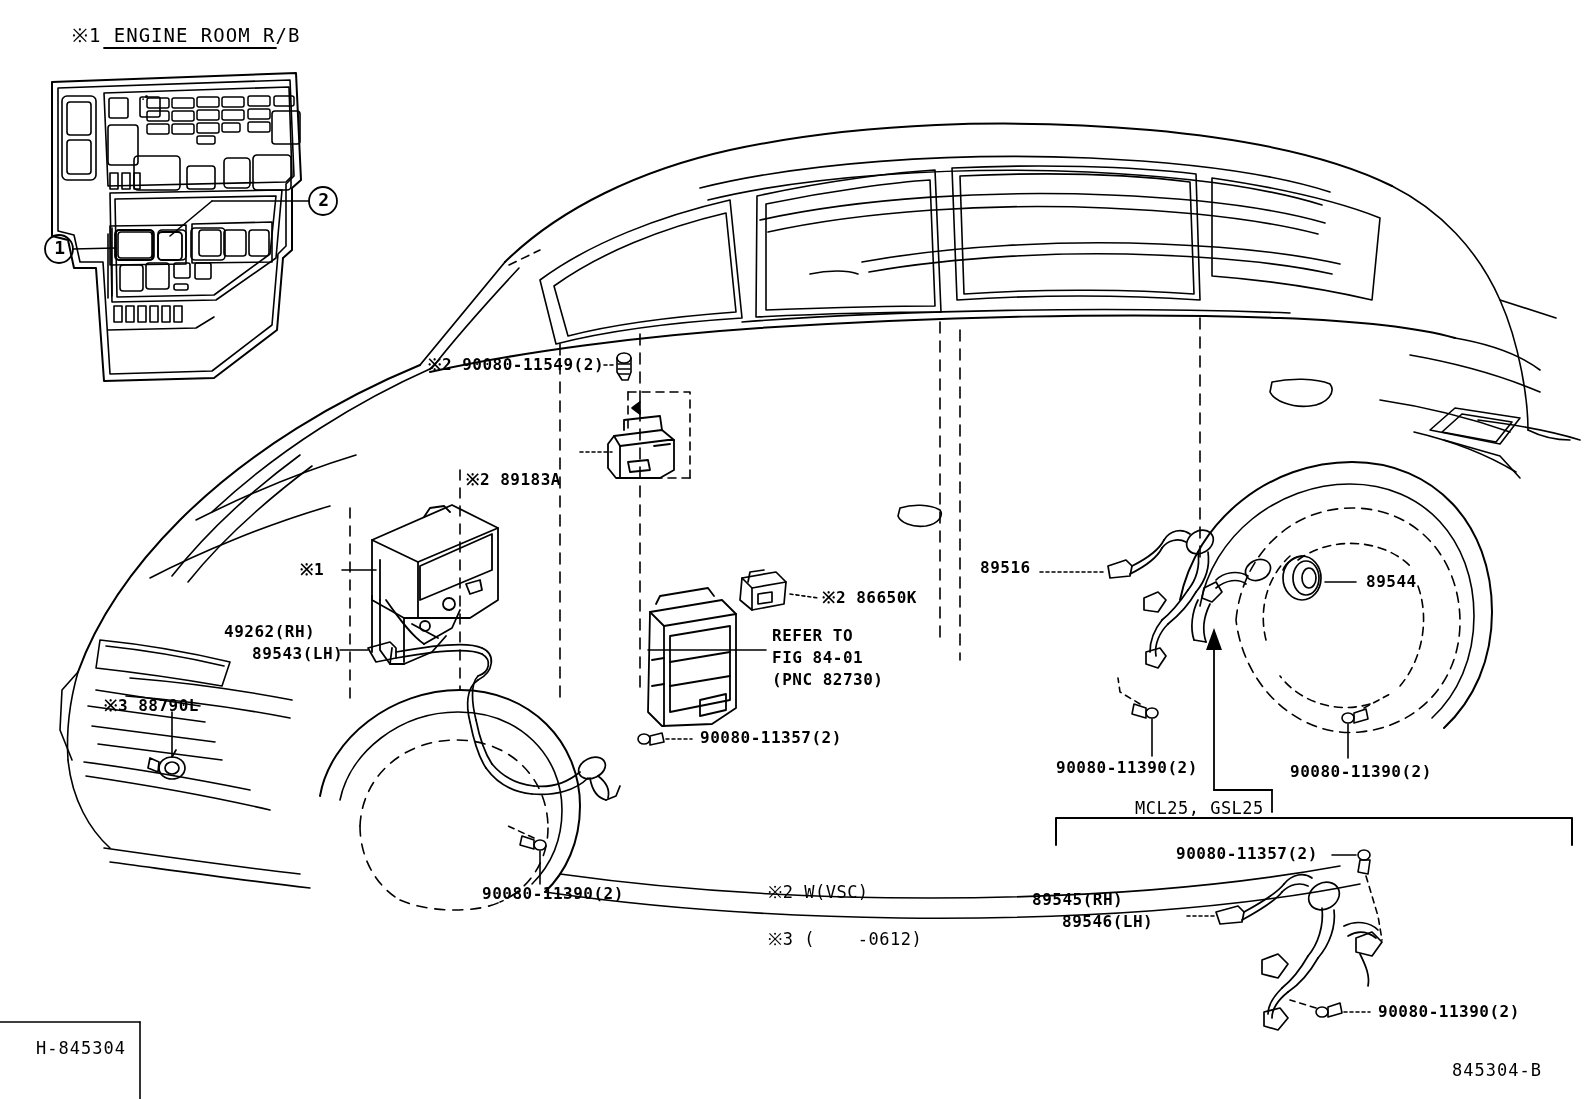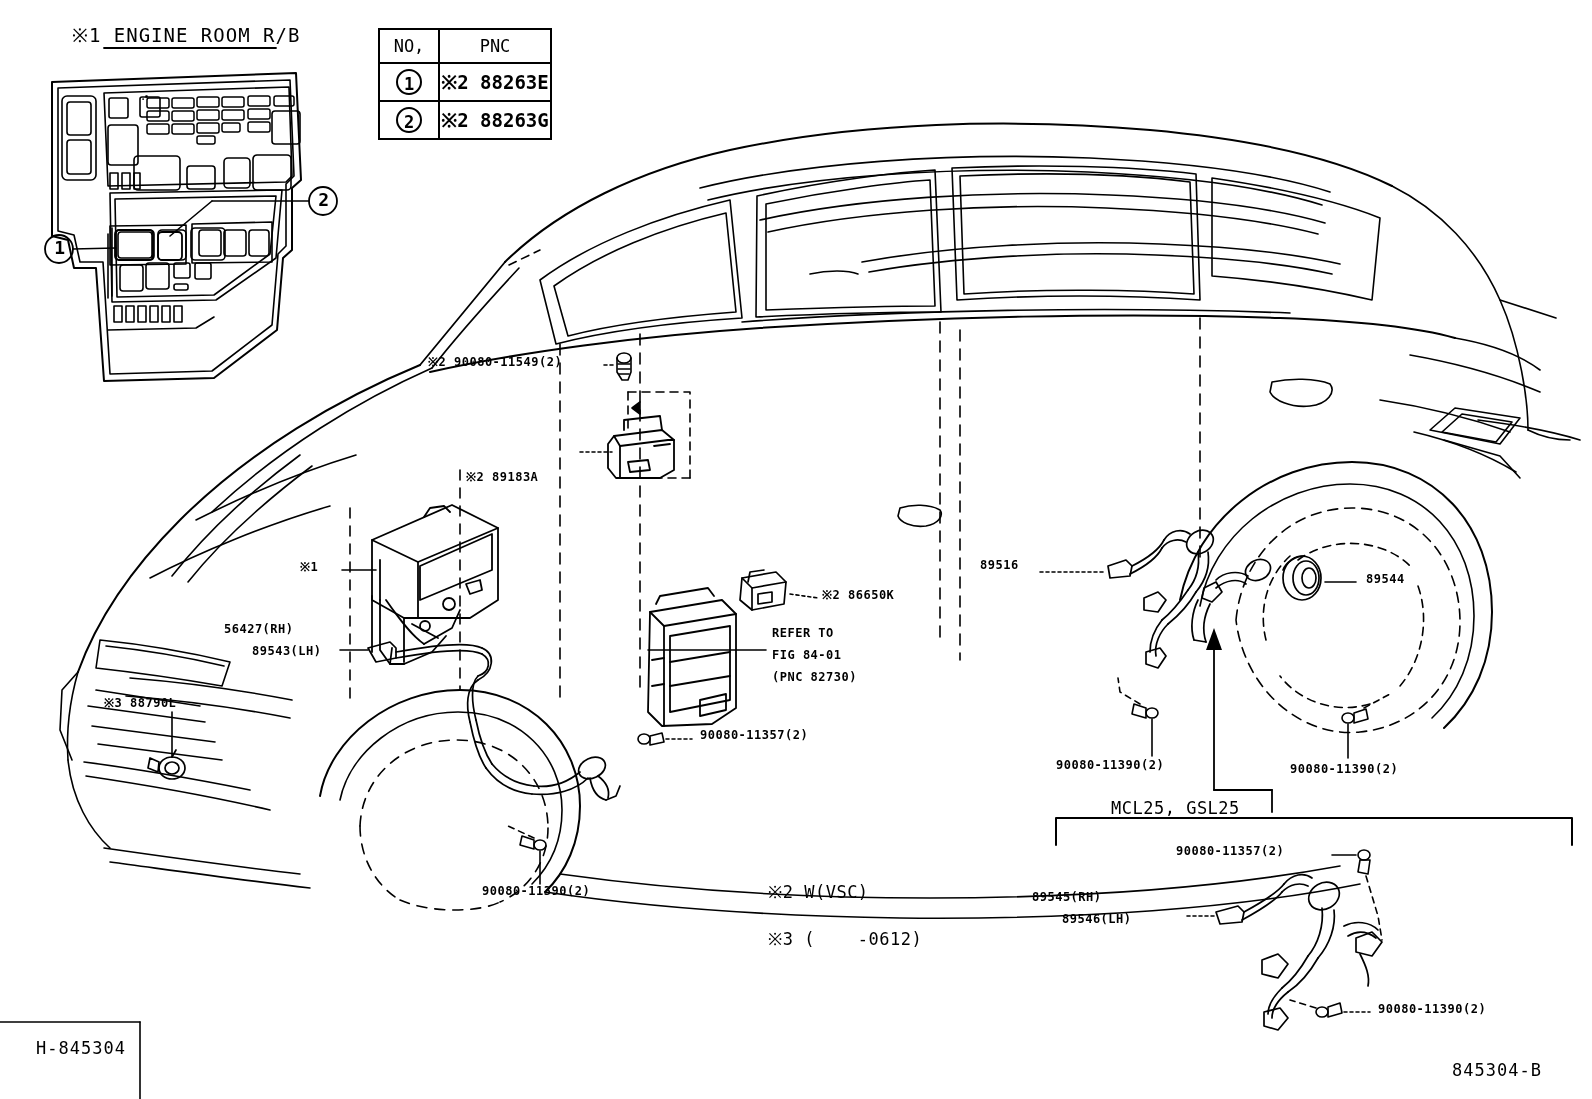--- a/index.html
+++ b/index.html
@@ -2,21 +2,21 @@
 <html><head>
 <meta charset="utf-8">
 <title>Parts Diagram</title>
 <style>
   html,body{margin:0;padding:0;background:#ffffff;}
   body{width:1592px;height:1099px;position:relative;overflow:hidden;
        font-family:"DejaVu Sans Mono","Liberation Mono",monospace;color:#000;}
   #sheet{position:absolute;left:0;top:0;width:1536px;height:1099px;}
   svg.art{position:absolute;left:0;top:0;width:1592px;height:1099px;overflow:visible;}
   .lbl{position:absolute;white-space:pre;font-weight:bold;letter-spacing:0.5px;}
-  .lbl-b{font-size:12px;font-weight:bold;font-family:"DejaVu Sans Mono","Liberation Mono",monospace;}
+  .lbl-b{font-size:16px;font-weight:bold;font-family:"DejaVu Sans Mono","Liberation Mono",monospace;}
   .lbl-s{font-size:17px;font-weight:normal;font-family:"DejaVu Sans Mono","Liberation Mono",monospace;}
   .lbl-m{font-size:18px;font-weight:bold;font-family:"DejaVu Sans Mono","Liberation Mono",monospace;}
   .hdr{font-size:19px;font-weight:normal;letter-spacing:1px;
        font-family:"DejaVu Sans Mono","Liberation Mono",monospace;}
   .ftr{font-size:17px;font-weight:normal;letter-spacing:1px;}
   .tbl{position:absolute;border-collapse:collapse;}
   .tbl td,.tbl th{border:2px solid #000;text-align:center;
       font-family:"DejaVu Sans Mono","Liberation Mono",monospace;}
   .tbl th{font-size:17px;font-weight:normal;height:30px;}
   .tbl td{font-size:19px;font-weight:bold;height:34px;}
@@ -491,51 +491,31 @@
       <line x1="1344" y1="1012" x2="1370" y2="1012" stroke-dasharray="3 3"></line>
       <path d="M1316 1008 L1290 1000" stroke-dasharray="6 5"></path>
 
       <line x1="0" y1="1022" x2="140" y2="1022" stroke-width="1.6"></line>
       <line x1="140" y1="1022" x2="140" y2="1099" stroke-width="1.6"></line>
     </g>
   </svg>
 
   <div class="lbl hdr" style="left:72px;top:22px;">※1 ENGINE ROOM R/B</div>
 
-  <table class="tbl" style="left:378px;top:28px;">
-    <tbody>
-        <tr>
-      <th style="width:56px;">NO,</th>
-      <th style="width:108px;">PNC</th>
-    </tr>
-    <tr>
-      <td>
-        <span class="cnum">1</span>
-      </td>
-      <td>※2 88263E</td>
-    </tr>
-    <tr>
-      <td>
-        <span class="cnum">2</span>
-      </td>
-      <td>※2 88263G</td>
-    </tr>
-  </tbody>
-    </table>
 
   <div class="lbl lbl-m" style="left:51px;top:237px;width:18px;text-align:center;">1</div>
   <div class="lbl lbl-m" style="left:315px;top:189px;width:18px;text-align:center;">2</div>
 
   <div class="lbl lbl-b" style="left:428px;top:353px;">※2 90080-11549(2)</div>
 
   <div class="lbl lbl-b" style="left:466px;top:468px;">※2 89183A</div>
 
   <div class="lbl lbl-b" style="left:300px;top:558px;">※1</div>
 
-  <div class="lbl lbl-b" style="left:224px;top:622px;">56427(RH)</div>
+  <div class="lbl lbl-b" style="left:224px;top:622px;">49262(RH)</div>
   <div class="lbl lbl-b" style="left:224px;top:644px;margin-left:28px;">89543(LH)</div>
 
   <div class="lbl lbl-b" style="left:104px;top:694px;">※3 88790L</div>
 
   <div class="lbl lbl-b" style="left:822px;top:586px;">※2 86650K</div>
 
   <div class="lbl lbl-b" style="left:772px;top:626px;">REFER TO</div>
   <div class="lbl lbl-b" style="left:772px;top:648px;">FIG 84-01</div>
   <div class="lbl lbl-b" style="left:772px;top:670px;">(PNC 82730)</div>
 
@@ -547,21 +527,21 @@
 
   <div class="lbl lbl-b" style="left:1366px;top:572px;">89544</div>
 
   <div class="lbl lbl-b" style="left:1056px;top:758px;">90080-11390(2)</div>
 
   <div class="lbl lbl-b" style="left:1290px;top:762px;">90080-11390(2)</div>
 
   <div class="lbl lbl-s" style="left:768px;top:880px;">※2 W(VSC)</div>
   <div class="lbl lbl-s" style="left:768px;top:908px;margin-top:19px;">※3 (    -0612)</div>
 
-  <div class="lbl lbl-s" style="left:1068px;top:798px;padding-left:43px;">MCL25, GSL25</div>
+  <div class="lbl lbl-s" style="left:1092px;top:798px;padding-left:43px;">MCL25, GSL25</div>
 
   <div class="lbl lbl-b" style="left:1176px;top:844px;">90080-11357(2)</div>
 
   <div class="lbl lbl-b" style="left:1032px;top:890px;">89545(RH)</div>
   <div class="lbl lbl-b" style="left:1062px;top:912px;">89546(LH)</div>
 
   <div class="lbl lbl-b" style="left:1378px;top:1002px;">90080-11390(2)</div>
 
   <div class="lbl ftr" style="left:36px;top:1038px;">H-845304</div>
   <div class="lbl ftr" style="left:1452px;top:1060px;">845304-B</div>

